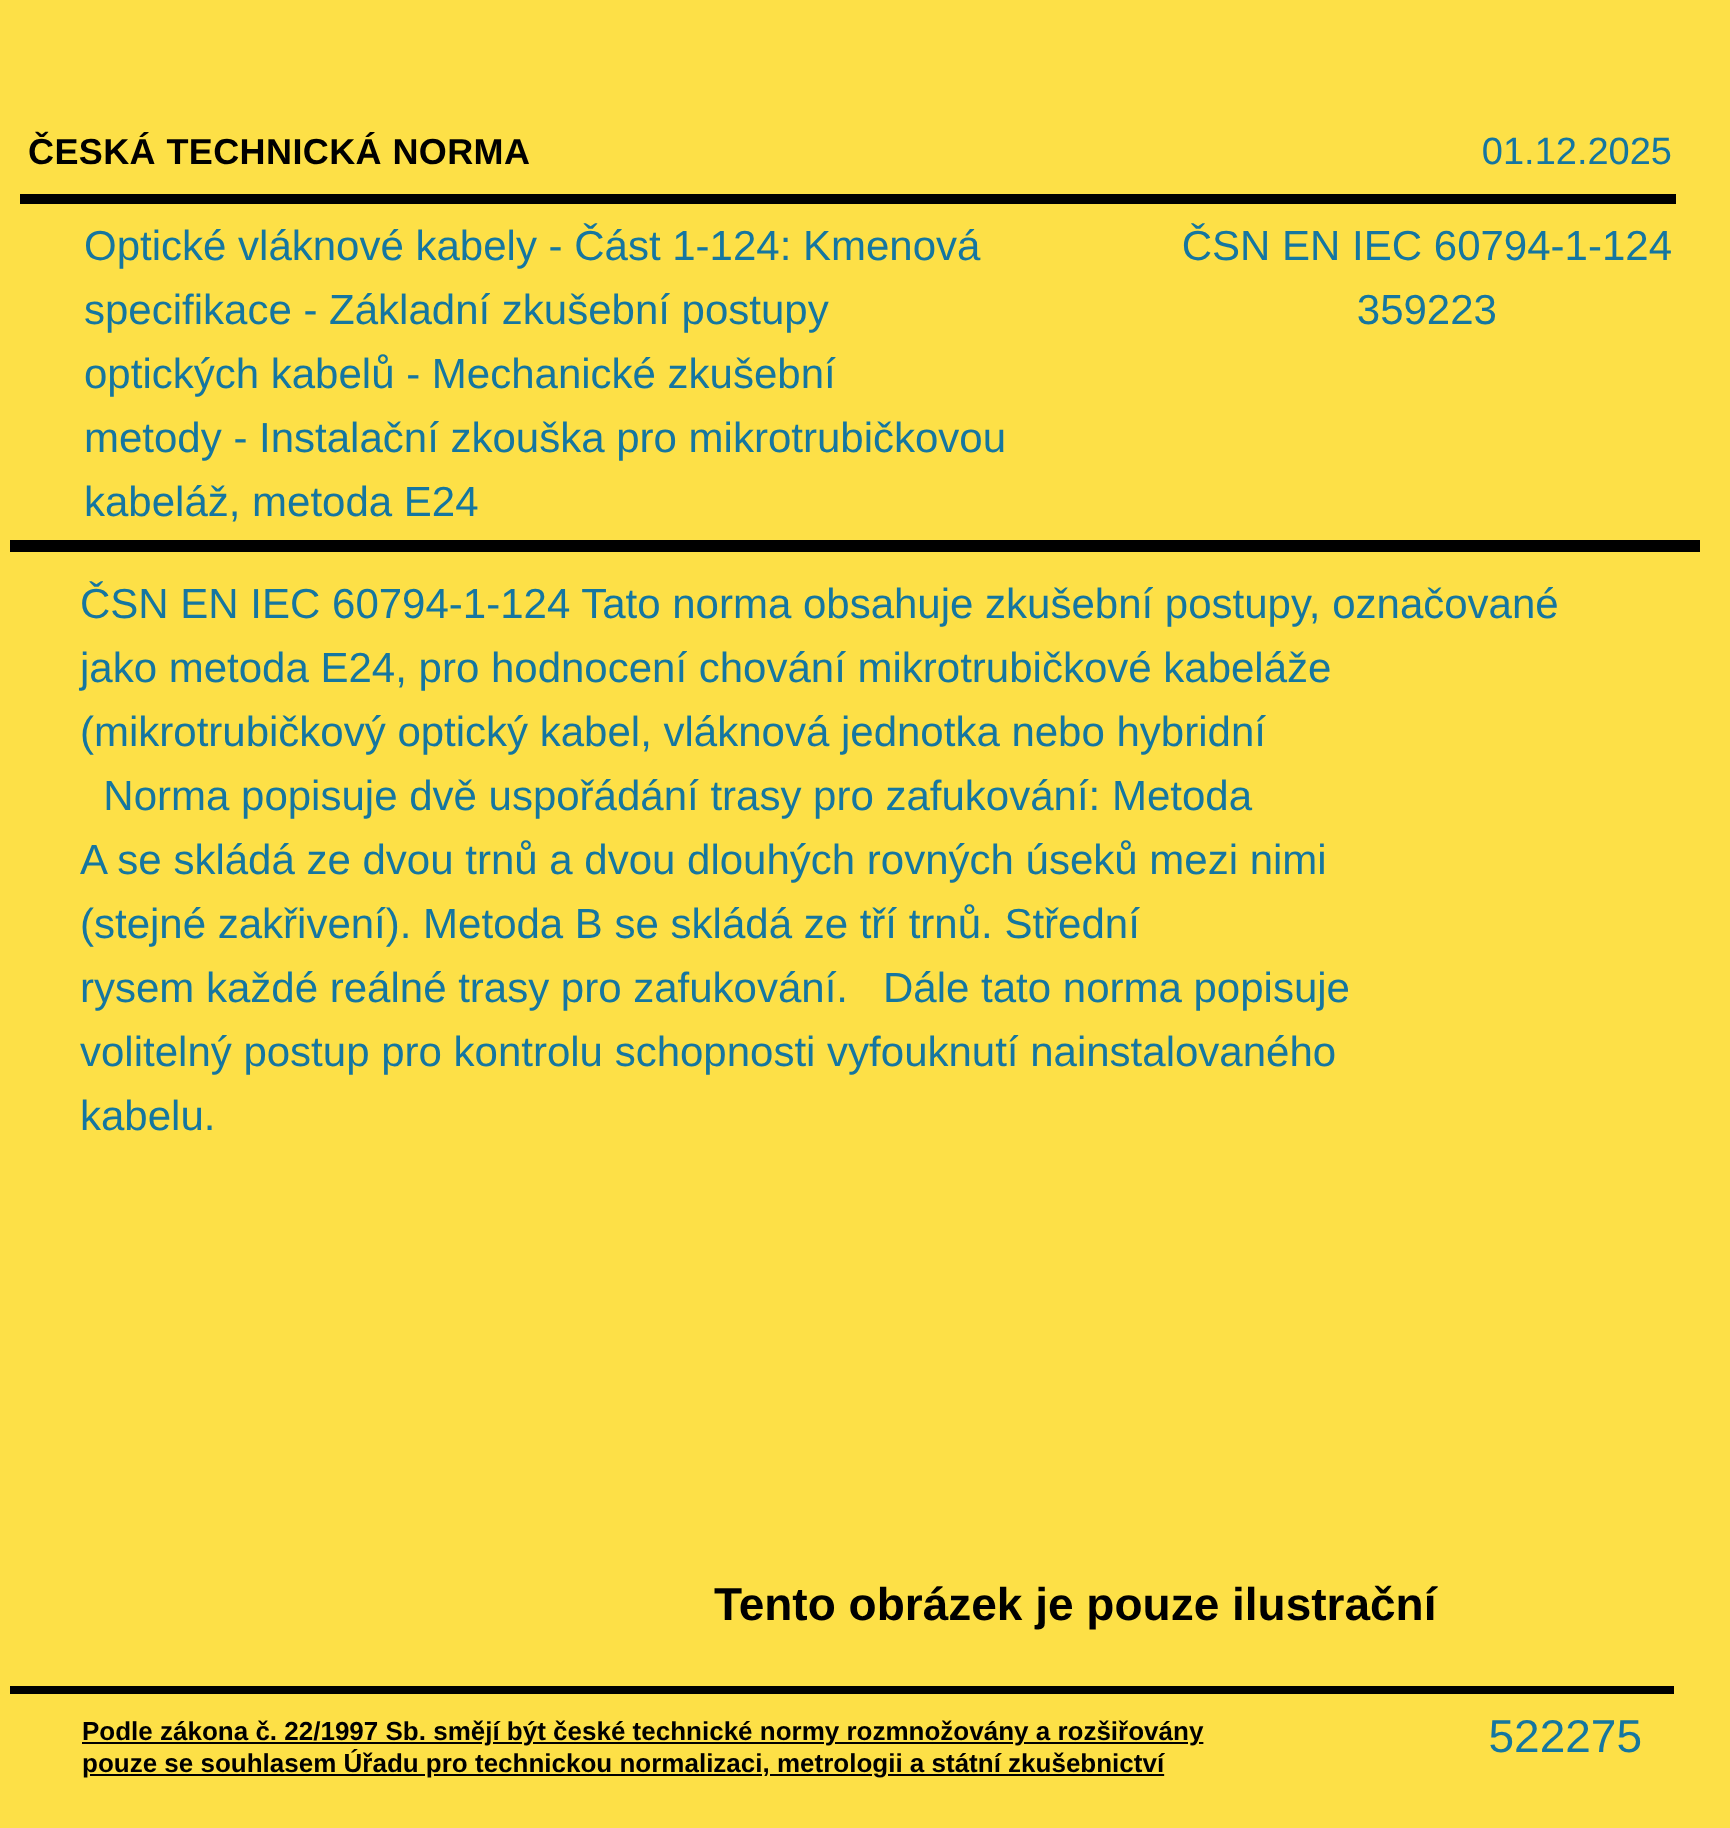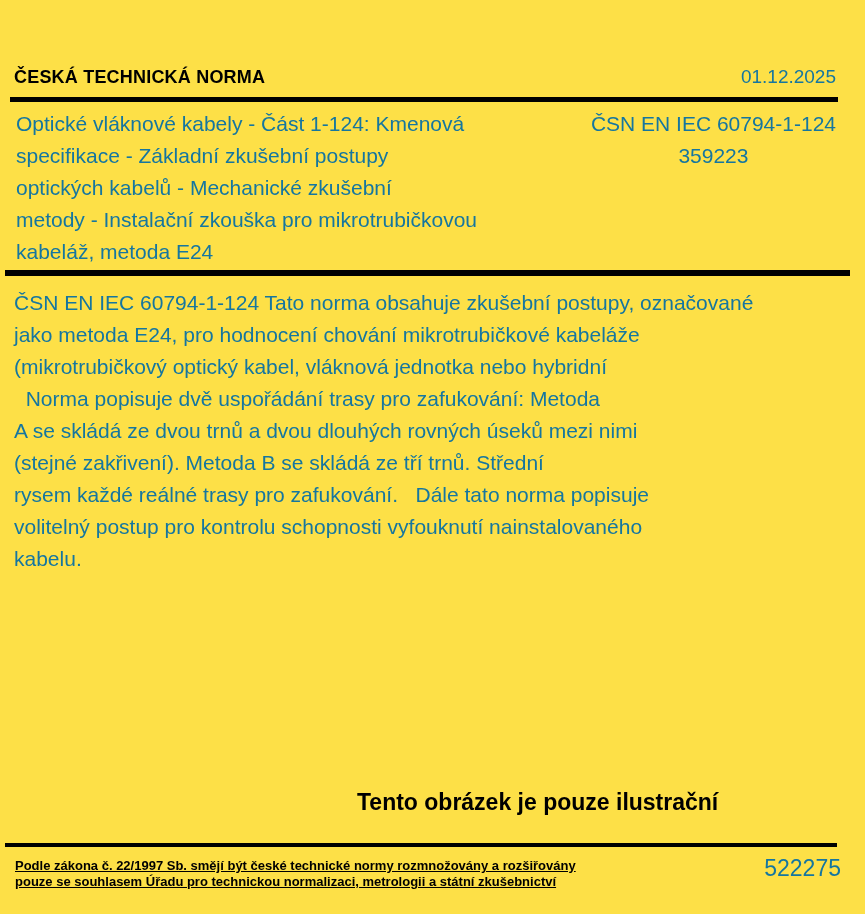--- a/index.html
+++ b/index.html
@@ -58,21 +58,21 @@
     line-height: 32px;
     text-align: center;
   }
   .abstract {
     position: absolute;
     left: 14px;
     top: 287px;
     font-size: 21px;
     line-height: 32px;
   }
-  .line { white-space: pre-wrap; }
+  .line { white-space: pre-wrap; margin-left: 26px; }
 
   .caption {
     position: absolute;
     left: 357px;
     top: 789px;
     font-size: 23px;
     font-weight: bold;
     white-space: pre;
   }
 
@@ -80,21 +80,21 @@
     position: absolute;
     left: 15px;
     top: 858px;
     font-size: 13px;
     font-weight: bold;
     line-height: 16px;
     text-decoration: underline;
   }
   .footer-number {
     position: absolute;
-    right: 24px;
+    right: 44px;
     top: 855px;
     font-size: 23px;
     white-space: pre;
   }
 </style>
 </head>
 <body>
 
 <div class="page">
 

